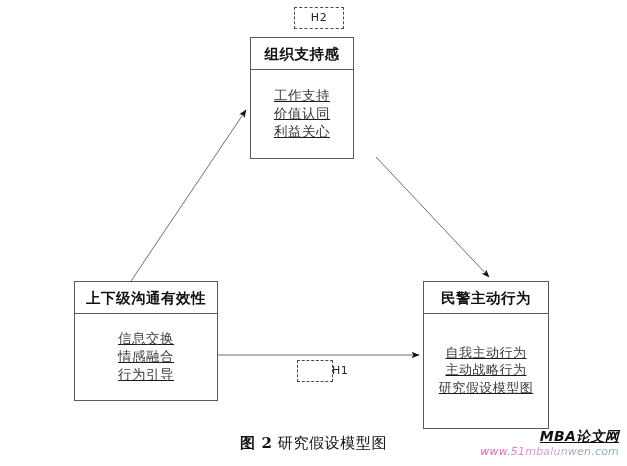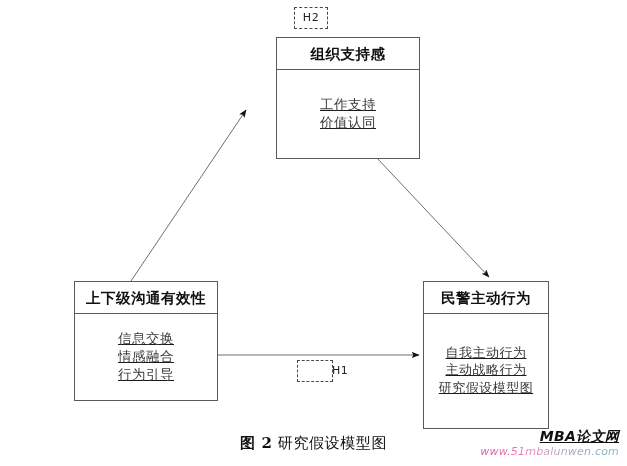--- a/index.html
+++ b/index.html
@@ -67,23 +67,22 @@
     font-size: 13.5px;
     color: #3a3a3a;
     line-height: 1.35;
     white-space: nowrap;
     letter-spacing: 0.5px;
   }
 
   #box-organizational-support {
     left: 250px;
     top: 37px;
-    width: 144px;
+    width: 104px;
     height: 122px;
-    margin-left: 26px;
   }
   #box-communication-effectiveness {
     left: 74px;
     top: 281px;
     width: 144px;
     height: 120px;
   }
   #box-proactive-behavior {
     left: 423px;
     top: 281px;
@@ -101,21 +100,21 @@
     border: 1px dashed #4a4a4a;
     background: #ffffff;
     font-size: 11px;
     color: #222222;
     text-align: center;
     letter-spacing: 0.5px;
   }
   #tag-h2 {
     left: 294px;
     top: 7px;
-    width: 34px;
+    width: 50px;
     height: 22px;
     line-height: 20px;
   }
   #tag-h1 {
     left: 297px;
     top: 360px;
     width: 34px;
     height: 22px;
     line-height: 20px;
     padding-left: 34px;
@@ -187,20 +186,21 @@
     <line x1="376" y1="157" x2="489" y2="277" stroke="#6e6e6e" stroke-width="1" marker-end="url(#arrowhead)"></line>
 
     <line x1="200" y1="355" x2="419" y2="355" stroke="#6e6e6e" stroke-width="1" marker-end="url(#arrowhead)"></line>
   </svg>
 
   <div class="construct-box" id="box-organizational-support">
     <div class="construct-header">组织支持感</div>
     <div class="construct-items">
       <div class="construct-item">工作支持</div>
       <div class="construct-item">价值认同</div>
+      <div class="construct-item">利益关心</div>
     </div>
   </div>
 
   <div class="construct-box" id="box-communication-effectiveness">
     <div class="construct-header">上下级沟通有效性</div>
     <div class="construct-items">
       <div class="construct-item">信息交换</div>
       <div class="construct-item">情感融合</div>
       <div class="construct-item">行为引导</div>
     </div>

